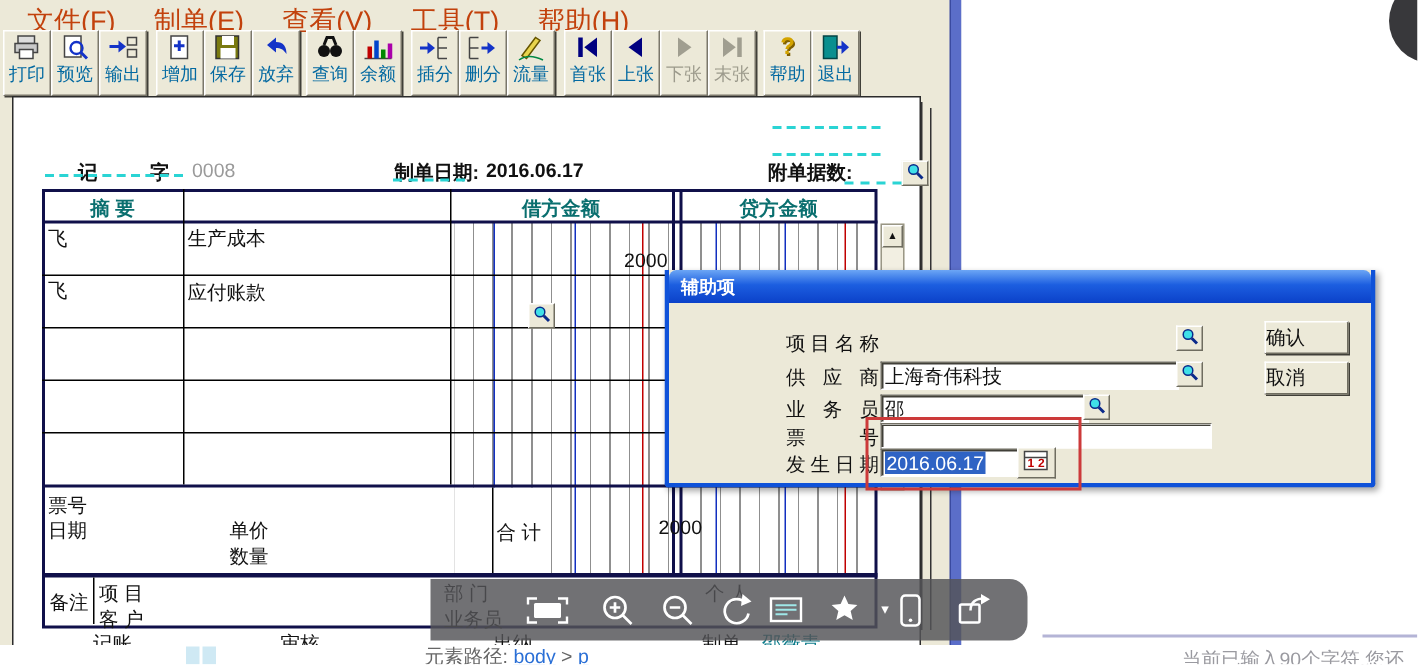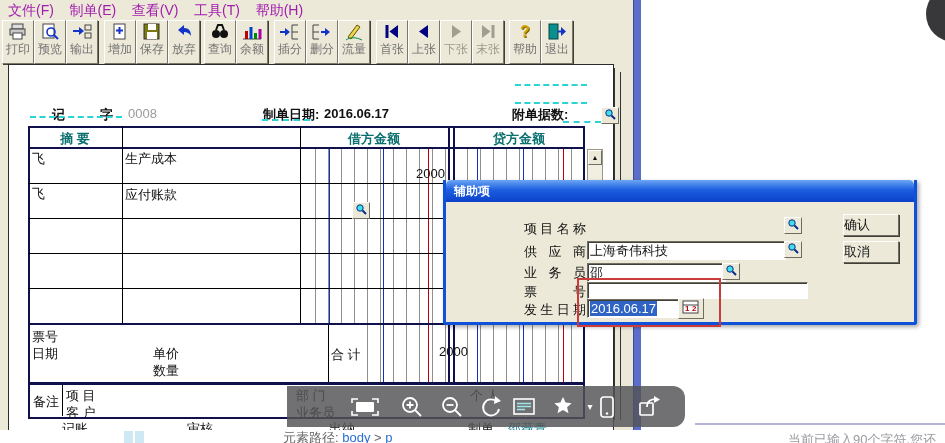--- a/index.html
+++ b/index.html
@@ -1,26 +1,26 @@
 <!DOCTYPE html>
 <html><head>
 <meta charset="utf-8">
 <style>
   html,body{margin:0;padding:0;background:#fff;}
   #stage{position:relative;width:945px;height:443px;overflow:hidden;background:#fff;
          font-family:"Liberation Sans","DejaVu Sans",sans-serif;font-size:13px;color:#111;}
   .abs{position:absolute;}
   .win{background:#ece9d8;}
-  .menu-item{color:#a21caf;font-size:14px;padding:0 6px;display:inline-block;}
+  .menu-item{color:#c2410c;font-size:18px;padding:0 6px;display:inline-block;margin-left:10px;}
   .tbtn{position:absolute;top:20px;width:30px;height:42px;background:#ece9d8;
         border-top:1px solid #fff;border-left:1px solid #fff;
         border-right:1px solid #7a776a;border-bottom:1px solid #7a776a;
         box-shadow:1px 1px 0 #403f38;text-align:center;}
   .tbtn .ic{display:block;height:20px;margin-top:1px;}
-  .tbtn .lb{display:block;font-size:12px;line-height:14px;color:#737373;}
+  .tbtn .lb{display:block;font-size:12px;line-height:14px;color:#0369a1;}
   .tbtn.dis .lb{color:#9c9a8c;}
   .card{background:#fff;border:1px solid #2b2b2b;}
   .vtitle{font-size:21px;font-weight:bold;letter-spacing:10px;color:#0a7e7e;
           border-bottom:4px double #0a7e7e;padding:0 4px 1px 10px;display:inline-block;}
   .bold{font-weight:bold;}
   .gray{color:#9a9a9a;}
   .teal{color:#0a6f6f;}
   .hline{background:#000;height:1px;}
   .vline{background:#000;width:1px;}
   .dash{border-top:2px dashed #2ad4d4;height:0;}

